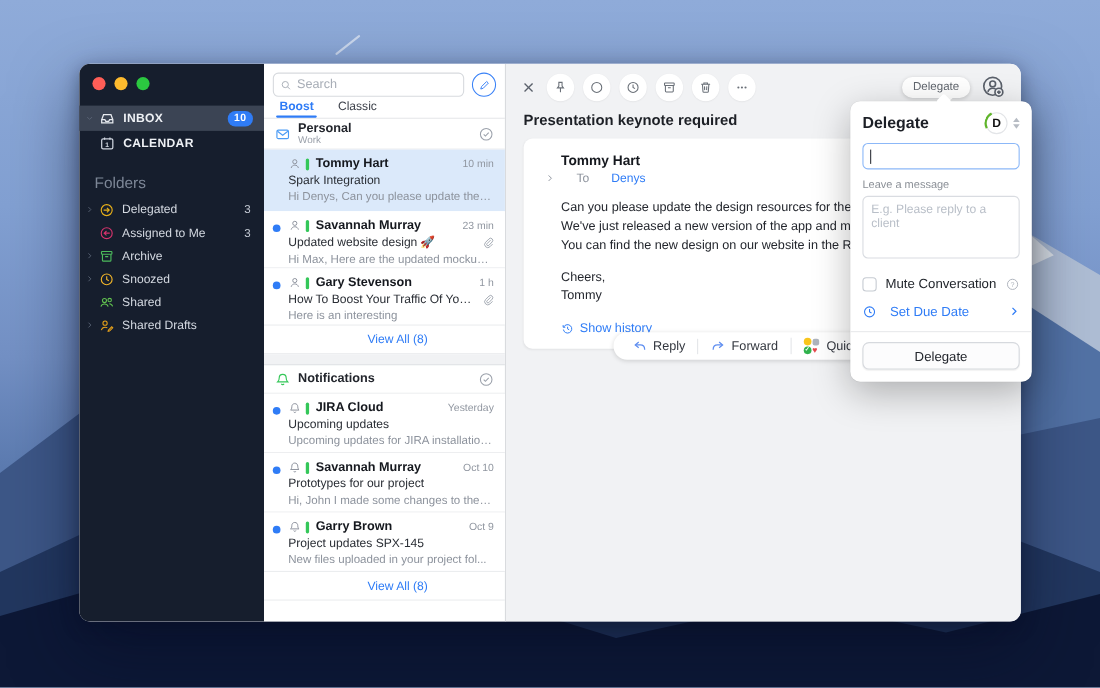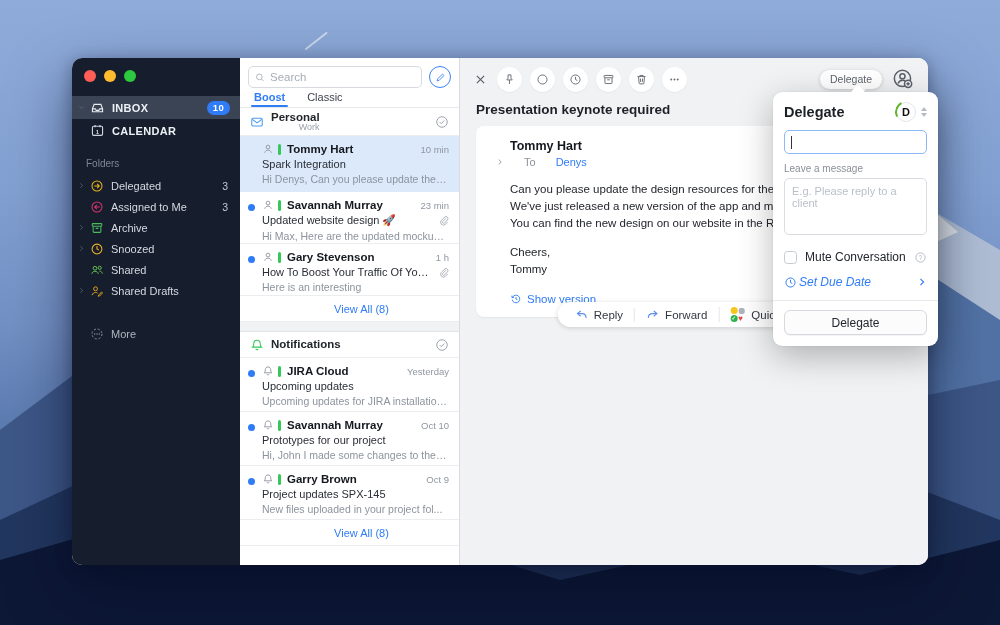--- a/index.html
+++ b/index.html
@@ -22,21 +22,21 @@
   .dot.red{background:#ff5e57;} .dot.yellow{background:#febb2e;} .dot.green{background:#2bc840;}
   .side-row { height:23px; display:flex; align-items:center; padding:0 10px 0 6px; font-size:11px; cursor:default; }
   .side-row .chev { width:10px; color:#5d6778; display:flex; }
   .side-row .chev svg{ width:7px; height:7px; }
   .side-row .s-ic { width:15px; height:15px; margin:0 7px 0 2px; display:flex; }
   .side-row .s-ic svg{ width:15px; height:15px; }
   .side-row.main { font-weight:bold; letter-spacing:.3px; color:#eef1f5; }
   .side-row.selected { background:#3b4454; }
   .badge { margin-left:auto; background:#2f7cf6; color:#fff; font-size:9.5px; font-weight:bold; border-radius:8px; padding:1.5px 6px; }
   .count { margin-left:auto; font-size:10.5px; color:#c3c9d3; }
-  .group-label { padding:16px 0 6px 14px; font-size:10px; color:#7d8797; }
+  .group-label { padding:16px 0 6px 14px; font-size:14px; color:#7d8797; }
   .folder-row { height:21px; display:flex; align-items:center; padding:0 12px 0 6px; font-size:11px; color:#d4d9e1; }
   .folder-row .chev { width:10px; color:#5d6778; display:flex; }
   .folder-row .chev svg { width:7px; height:7px; }
   .folder-row .f-ic { width:14px; height:14px; margin:0 7px 0 2px; display:flex; }
   .folder-row .f-ic svg { width:14px; height:14px; }
   .more-row { margin-top:22px; }
   .more-row .f-ic { color:#8a93a3; }
 
   
   .listpane { width:220px; min-width:220px; background:#fff; border-right:1px solid #d9dbde; display:flex; flex-direction:column; }
@@ -49,21 +49,21 @@
   .compose-btn svg { width:11px; height:11px; }
   .tabs { height:20px; display:flex; gap:22px; padding:0 14px; border-bottom:1px solid #e7e8ea; align-items:flex-end; }
   .tab { font-size:11px; padding-bottom:4px; color:#3f434c; position:relative; }
   .tab.active { color:#2f7cf6; font-weight:bold; }
   .tab.active::after { content:""; position:absolute; left:-3px; right:-3px; bottom:0; height:2px; background:#2f7cf6; border-radius:2px; }
   .sec-head { height:28px; display:flex; align-items:center; padding:0 10px; gap:7px; border-bottom:1px solid #ebedef; }
   .sec-ic { display:flex; } .sec-ic svg { width:14px; height:14px; }
   .sec-ic.blue { color:#4a9bf5; } .sec-ic.green { color:#35c759; }
   .sec-titles { line-height:1.05; }
   .sec-title { font-size:11.5px; font-weight:bold; color:#22252c; }
-  .sec-sub { font-size:9px; color:#9aa0aa;text-align:right; }
+  .sec-sub { font-size:9px; color:#9aa0aa; }
   .sec-check { margin-left:auto; color:#9ba1ab; display:flex; }
   .sec-check svg { width:14px; height:14px; }
   .mail-row { position:relative; padding:7px 10px 0 22px; border-bottom:1px solid #ebedef; background:#fff; }
   .mail-row.selected { background:#dbe9fa; border-bottom-color:#dbe9fa; }
   .mail-row .dot-unread { position:absolute; left:8px; top:12px; width:7px; height:7px; border-radius:50%; background:#2f7cf6; }
   .m-line1 { display:flex; align-items:center; gap:4px; }
   .m-line1 .p-ic { color:#8e939e; display:flex; } .m-line1 .p-ic svg { width:12px; height:12px; }
   .gbar { width:3px; height:11px; border-radius:1.5px; background:#34c759; }
   .m-sender { font-size:11.5px; font-weight:bold; color:#15181e; margin-left:2px; }
   .m-time { margin-left:auto; font-size:9.5px; color:#9096a0; }
@@ -120,21 +120,21 @@
   .po-input { margin-top:8px; height:24px; border:1.5px solid #8cb8f8; border-radius:5px; background:#fff; display:flex; align-items:center; padding:0 6px; }
   .caret { width:1px; height:13px; background:#30343b; animation:blink 1.1s steps(1) infinite; }
   @keyframes blink { 50% { opacity:0; } }
   .po-label { margin:9px 0 4px; font-size:10px; color:#8b9097; }
   .po-textarea { width:100%; height:57px; border:1px solid #d9dce1; border-radius:5px; resize:none; font-family:inherit; font-size:11px; padding:6px 7px; color:#333; outline:none; }
   .po-textarea::placeholder { color:#b9bfc8; }
   .po-mute { margin-top:11px; display:flex; align-items:flex-end; gap:8px; }
   .po-check { width:13px; height:13px; border:1px solid #c6cbd2; border-radius:3.5px; background:#fff; }
   .po-mute-label { font-size:12px; color:#22262c; }
   .po-q { margin-left:auto; color:#aeb4bd; display:flex; } .po-q svg{ width:13px; height:13px; }
-  .po-due { margin-top:11px; display:flex; align-items:center; gap:2px; color:#2f7cf6; font-size:12px;font-style:italic; }
+  .po-due { margin-top:11px; display:flex; align-items:center; gap:12px; color:#2f7cf6; font-size:12px; }
   .po-due svg { width:13px; height:13px; }
   .po-due .due-chev { margin-left:auto; display:flex; } .po-due .due-chev svg{ width:10px; height:10px; }
   .po-divider { margin:11px -11px 9px; border-top:1px solid #e8e9eb; }
   .po-button { width:100%; height:25px; background:#fcfcfd; border:1px solid #d6d9de; border-radius:6px; font-size:12px; color:#23262d; font-family:inherit; box-shadow:0 1px 1px rgba(0,0,0,.05); }
 </style>
 </head>
 <body>
 
 <svg width="0" height="0" style="position:absolute">
   <defs>
@@ -378,29 +378,20 @@
             </svg>
           </span>
         <span class="f-ic" style="color:#e8a21a">
             <svg viewBox="0 0 16 16">
               <use href="#i-personedit"></use>
             </svg>
           </span>
         <span>Shared Drafts</span>
       </div>
 
-      <div class="folder-row more-row">
-        <span class="chev"></span>
-        <span class="f-ic">
-            <svg viewBox="0 0 16 16">
-              <use href="#i-moredash"></use>
-            </svg>
-          </span>
-        <span style="color:#aeb5c0">More</span>
-      </div>
     </aside>
 
     <section class="listpane">
       <div class="search-row">
         <div class="search-box">
           <svg viewBox="0 0 16 16">
               <use href="#i-search"></use>
             </svg>
           <input type="text" placeholder="Search" style="">
         </div>
@@ -635,21 +626,21 @@
           <p class="gap">Can you please update the design resources for the integration in S</p>
           <p>We've just released a new version of the app and made a few chan</p>
           <p>You can find the new design on our website in the Resources secti</p>
           <p class="gap">Cheers,</p>
           <p>Tommy</p>
         </div>
         <div class="show-history">
           <svg viewBox="0 0 16 16">
               <use href="#i-history"></use>
             </svg>
-          <span>Show version</span>
+          <span>Show history</span>
         </div>
       </div>
 
       <div class="reply-pill">
         <span class="rp-item">
           <svg viewBox="0 0 16 16">
               <use href="#i-reply"></use>
             </svg>
           <span>Reply</span>
         </span>

